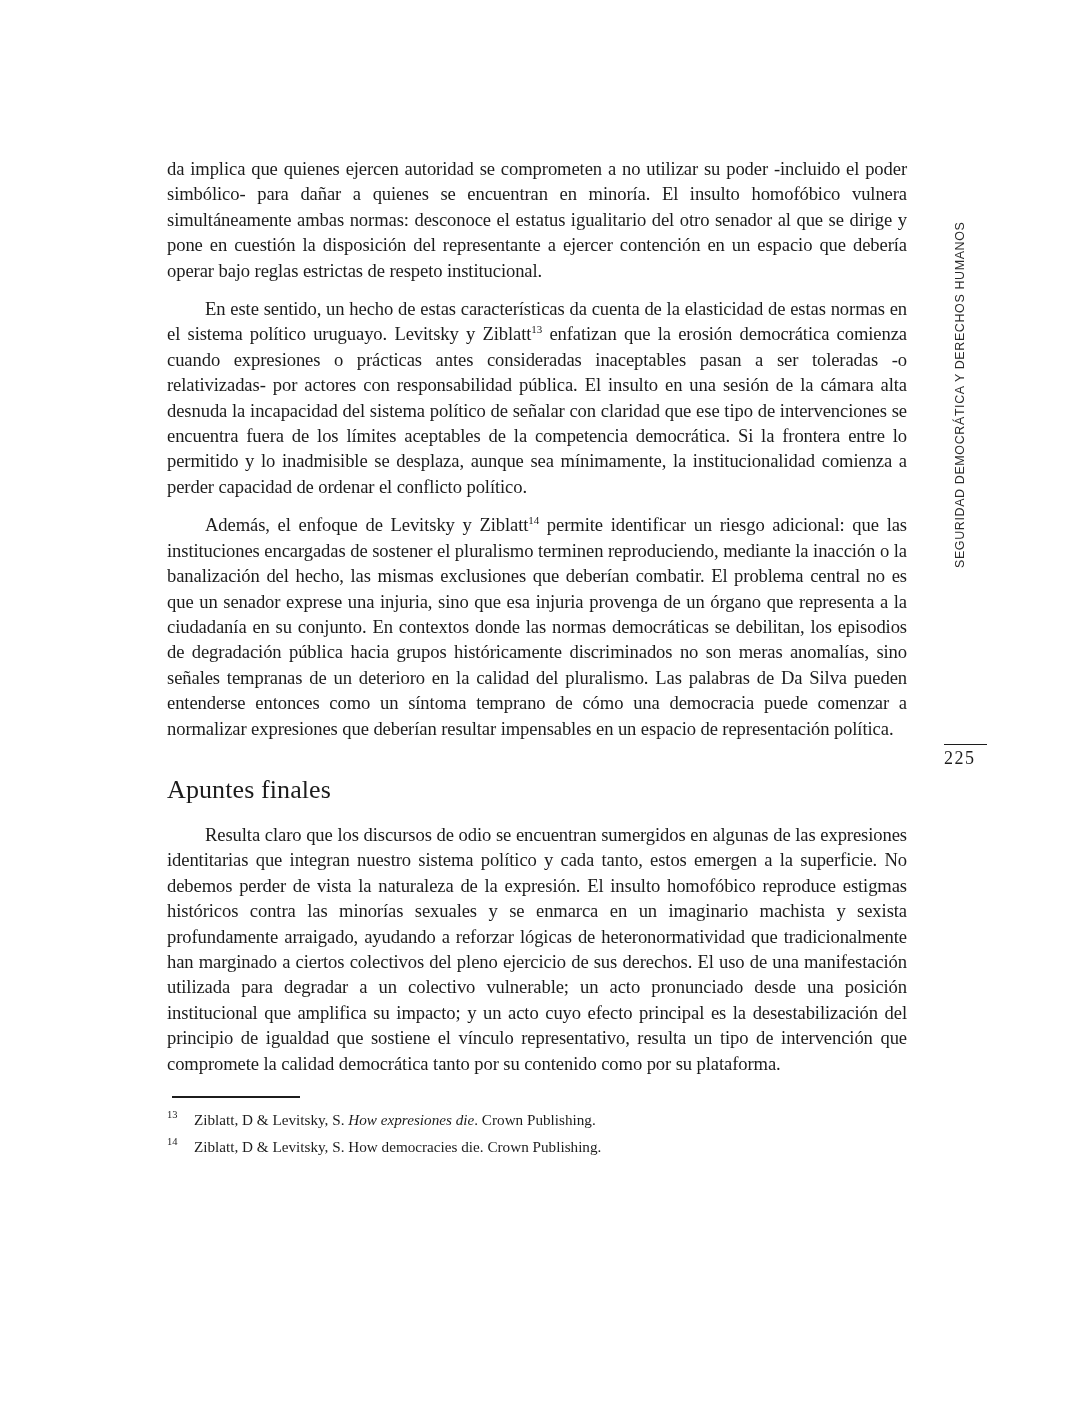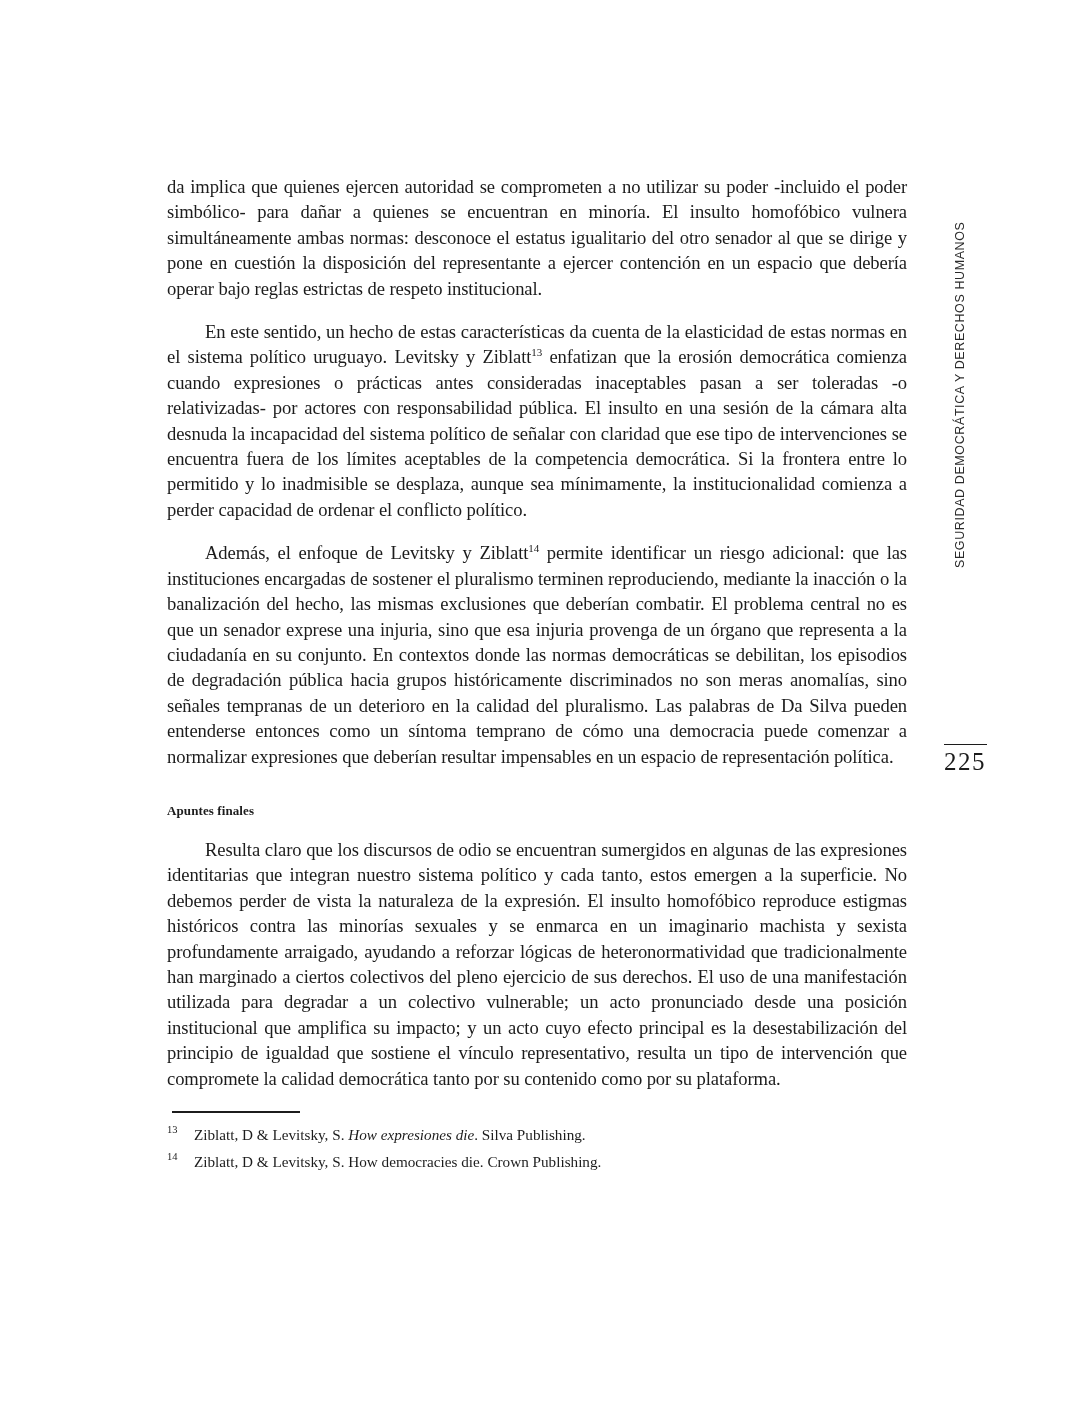--- a/index.html
+++ b/index.html
@@ -26,31 +26,30 @@
   }
   .body-para {
     font-size: 18.6px;
     line-height: 25.4px;
     text-align: justify;
     text-indent: 38px;
     margin-bottom: 13px;
     hyphens: auto;
     -webkit-hyphens: auto;
     letter-spacing: -0.1px;
-    margin-top: 18px;
   }
   .body-para.no-indent { text-indent: 0; }
   .fn-ref {
     font-size: 11px;
     line-height: 0;
     vertical-align: super;
   }
   .section-heading {
-    font-size: 13px;
-    font-weight: bold;
+    font-size: 26px;
+    font-weight: normal;
     margin-top: 34px;
     margin-bottom: 17px;
     letter-spacing: 0.1px;
   }
   
   .footnotes {
     margin-top: 20px;
   }
   .footnote-rule {
     width: 128px;
@@ -96,21 +95,21 @@
     top: 744px;
     width: 46px;
     text-align: left;
   }
   .page-number-rule {
     width: 43px;
     border-top: 1.6px solid #1c1c1c;
     margin-bottom: 3px;
   }
   .page-number {
-    font-size: 25px;
+    font-size: 18px;
     letter-spacing: 1.5px;
     color: #1c1c1c;
   }
 </style>
 </head>
 <body>
 
 <div class="page">
 
   <div class="running-head-vertical">
@@ -132,21 +131,21 @@
 
     <h2 class="section-heading">Apuntes finales</h2>
 
     <p class="body-para">Resulta claro que los discursos de odio se encuentran sumergidos en algunas de las expresiones identitarias que integran nuestro sistema político y cada tanto, estos emergen a la superficie. No debemos perder de vista la naturaleza de la expresión. El insulto homofóbico reproduce estigmas históricos contra las minorías sexuales y se enmarca en un imaginario machista y sexista profundamente arraigado, ayudando a reforzar lógicas de heteronormatividad que tradicionalmente han marginado a ciertos colectivos del pleno ejercicio de sus derechos. El uso de una manifestación utilizada para degradar a un colectivo vulnerable; un acto pronunciado desde una posición institucional que amplifica su impacto; y un acto cuyo efecto principal es la desestabilización del principio de igualdad que sostiene el vínculo representativo, resulta un tipo de intervención que compromete la calidad democrática tanto por su contenido como por su plataforma.</p>
 
     <div class="footnotes">
       <div class="footnote-rule"></div>
 
       <div class="footnote">
         <span class="fn-num">13</span>
-        <span class="fn-text"><span>Ziblatt, D &amp; Levitsky, S. </span><span class="fn-italic">How expresiones die</span><span>. Silva Publishing.</span></span>
+        <span class="fn-text"><span>Ziblatt, D &amp; Levitsky, S. </span><span class="fn-italic">How expresiones die</span><span>. Crown Publishing.</span></span>
       </div>
 
       <div class="footnote">
         <span class="fn-num">14</span>
         <span class="fn-text">Ziblatt, D &amp; Levitsky, S. How democracies die. Crown Publishing.</span>
       </div>
     </div>
 
   </main>
 

